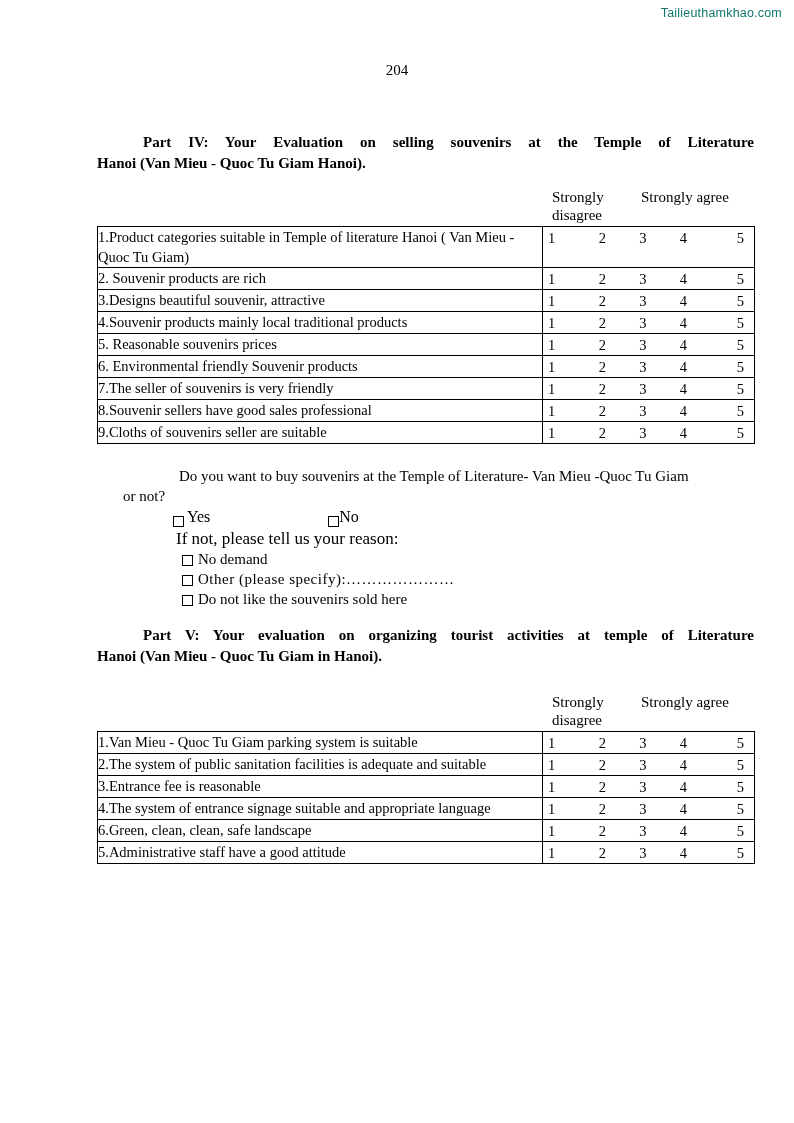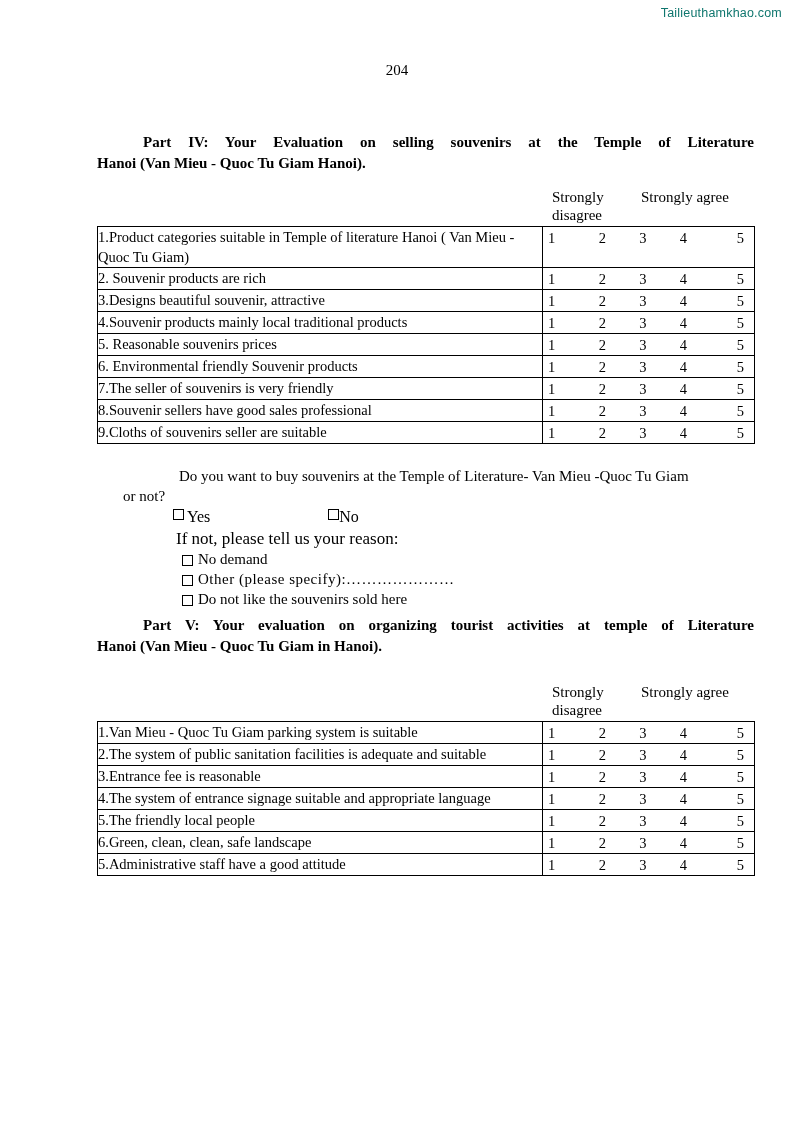--- a/index.html
+++ b/index.html
@@ -156,21 +156,21 @@
 
   .yesno-row {
     margin-top: 2px;
     margin-left: 76px;
     display: flex;
     align-items: flex-start;
     height: 20px;
   }
   .yesno-row .opt {
     display: flex;
-    align-items: flex-start;
+    align-items: flex-end;
   }
   .yesno-row .opt.no {
     margin-left: 118px;
   }
 
   .checkbox {
     display: inline-block;
     width: 11px;
     height: 11px;
     border: 1px solid #000000;
@@ -199,21 +199,21 @@
     font-size: 15px;
   }
   .reason-row .label {
     margin-left: 2px;
   }
   .dots {
     letter-spacing: 0.5px;
   }
 
   .part-v-heading {
-    margin-top: 6px;
+    margin-top: 16px;
     font-family: Liberation Serif, serif;
   }
   .part-v-heading .first-line {
     display: block;
     text-align: justify;
     text-align-last: justify;
     text-indent: 46px;
   }
   .part-v-heading .second-line {
     display: block;
@@ -438,32 +438,20 @@
             <div class="rating-row">
               <span>1</span>
               <span>2</span>
               <span>3</span>
               <span>4</span>
               <span>5</span>
             </div>
           </td>
         </tr>
         <tr>
-          <td class="statement">5.The friendly local people</td>
-          <td class="ratings">
-            <div class="rating-row">
-              <span>1</span>
-              <span>2</span>
-              <span>3</span>
-              <span>4</span>
-              <span>5</span>
-            </div>
-          </td>
-        </tr>
-        <tr>
           <td class="statement">6.Green, clean, clean, safe landscape</td>
           <td class="ratings">
             <div class="rating-row">
               <span>1</span>
               <span>2</span>
               <span>3</span>
               <span>4</span>
               <span>5</span>
             </div>
           </td>

